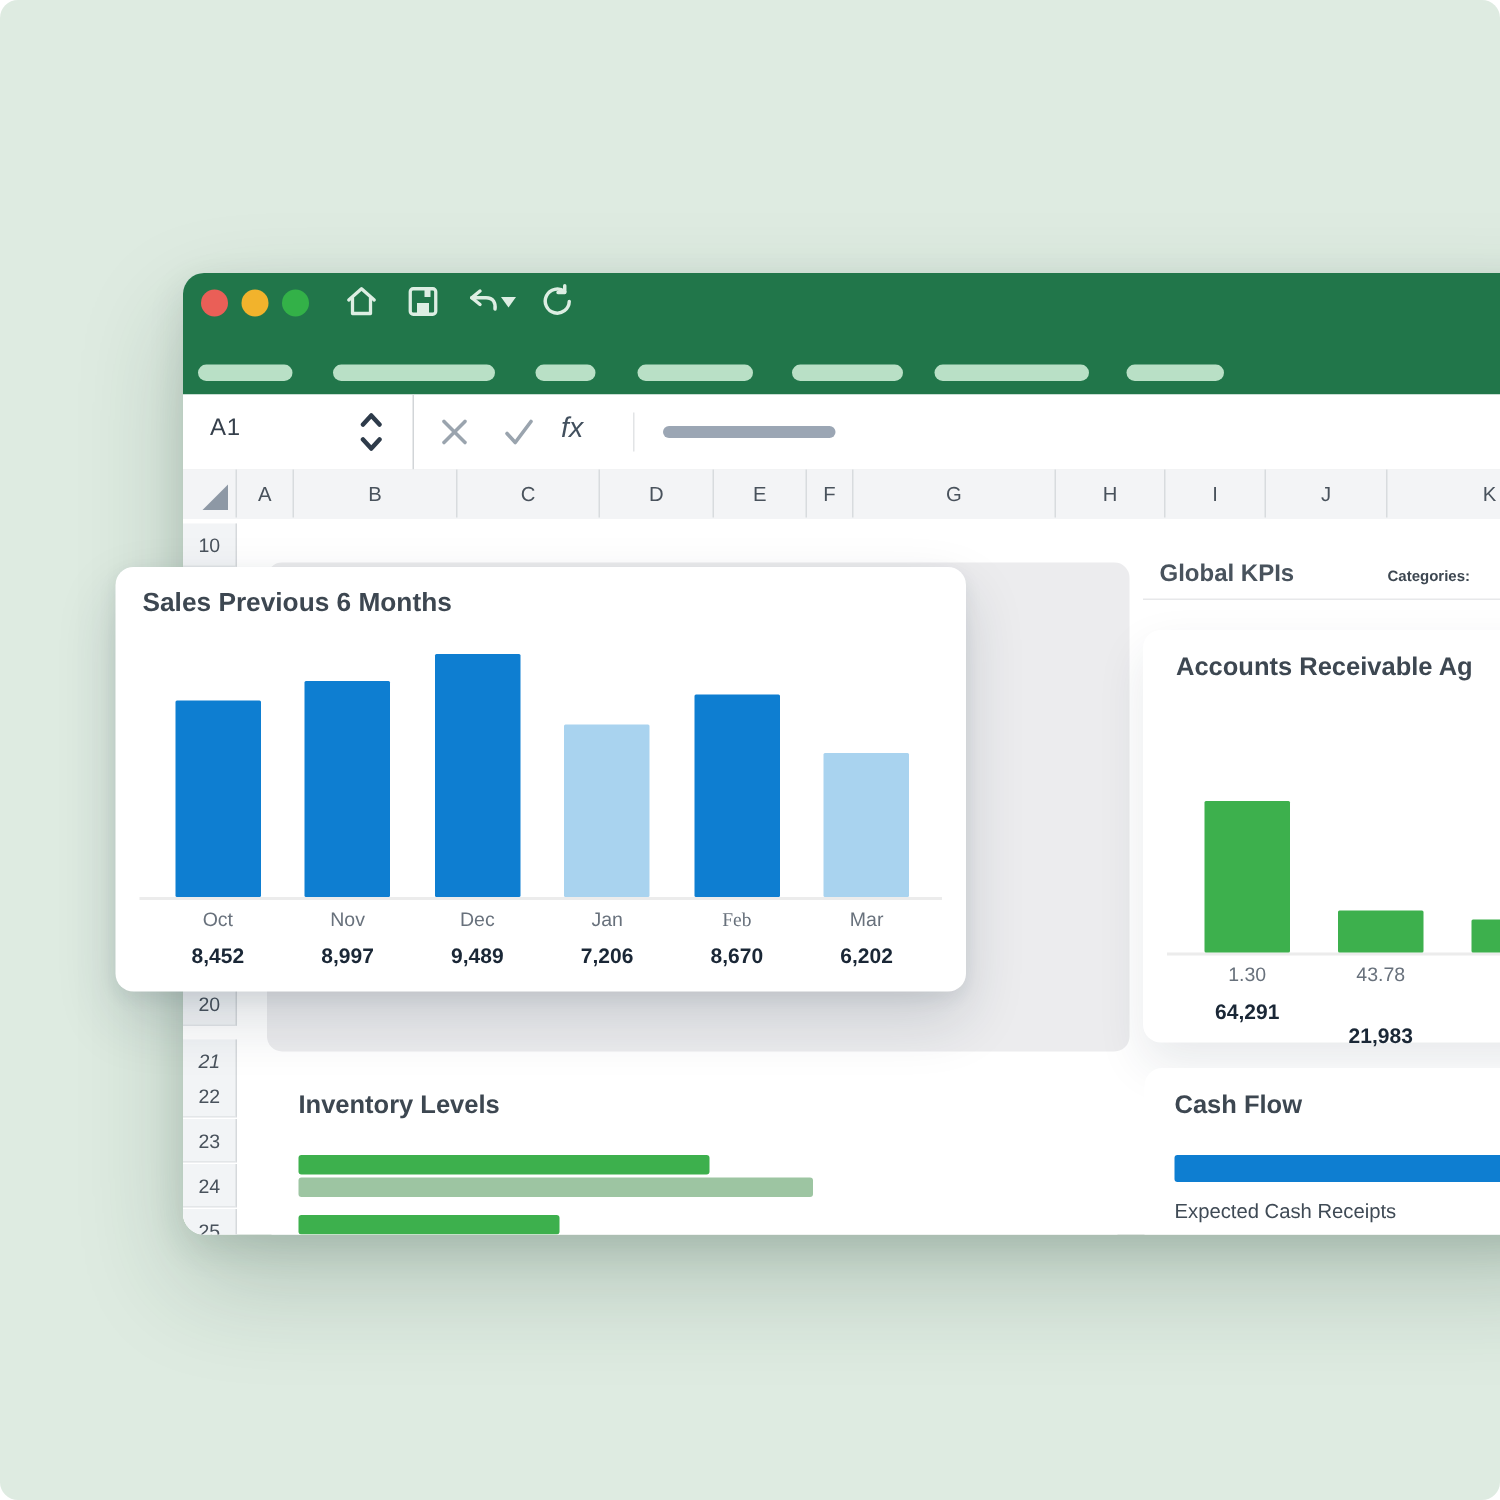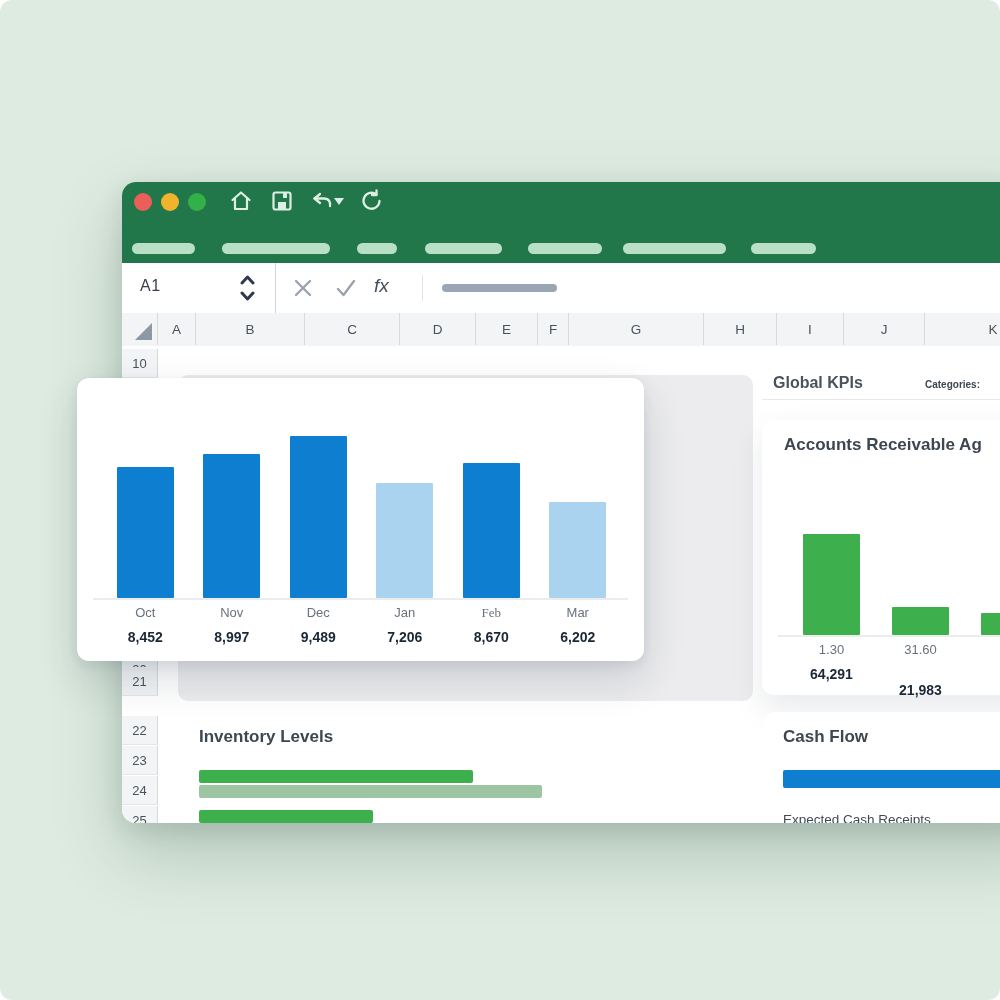--- a/index.html
+++ b/index.html
@@ -57,21 +57,21 @@
   .vchart-row{position:absolute;display:flex;align-items:flex-end;}
   .vcol{display:flex;justify-content:center;align-items:flex-end;flex:0 0 auto;height:100%;}
   .vbar{border-radius:1px;}
   .lbl-row{position:absolute;display:flex;}
   .lbl{flex:0 0 auto;text-align:center;}
   .cat{font-size:13px;color:#68717c;}
   .val{font-size:14px;font-weight:700;color:#1a2736;}
   .axis{position:absolute;height:2px;background:#ececec;}
 
   .hbar{position:absolute;border-radius:2px;}
-  .cash-label{position:absolute;left:20px;top:100px;font-size:13.5px;font-weight:500;color:#3f4a55;white-space:nowrap;}
+  .cash-label{position:absolute;left:20px;top:88px;font-size:13.5px;font-weight:500;color:#3f4a55;white-space:nowrap;}
   svg{display:block;}
 </style>
 </head>
 <body>
 
 <div class="page">
 
   <div class="window">
 
     <div class="titlebar">
@@ -158,21 +158,21 @@
         <div class="colcell" style="width: 73px;">H</div>
         <div class="colcell" style="width: 67px;">I</div>
         <div class="colcell" style="width: 81px;">J</div>
         <div class="colcell" style="width: 137px;">K</div>
       </div>
 
     <div class="sheet">
       <div id="rowheaders">
           <div class="rowcell" style="top: 3px;">10</div>
           <div class="rowcell" style="top: 309px;">20</div>
-          <div class="rowcell" style="top: 321px;">21</div>
+          <div class="rowcell" style="top: 347px; font-style: italic;">21</div>
           <div class="rowcell" style="top: 370px;">22</div>
           <div class="rowcell" style="top: 400px;">23</div>
           <div class="rowcell" style="top: 430px;">24</div>
           <div class="rowcell" style="top: 460px;">25</div>
         </div>
       <div class="gray-panel"></div>
 
       <div class="kpi-title">Global KPIs</div>
       <div class="kpi-cats">Categories:</div>
       <div class="kpi-div"></div>
@@ -186,21 +186,21 @@
             </div>
             <div class="vcol" style="width: 89px;">
               <div class="vbar" style="width: 57px; height: 28px; background: rgb(61, 176, 77);"></div>
             </div>
             <div class="vcol" style="width: 89px;">
               <div class="vbar" style="width: 57px; height: 22px; background: rgb(61, 176, 77);"></div>
             </div>
           </div>
           <div class="lbl-row" style="left: 25px; top: 222px;">
             <div class="lbl cat" style="width: 89px;">1.30</div>
-            <div class="lbl cat" style="width: 89px;">31.60</div>
+            <div class="lbl cat" style="width: 89px;">43.78</div>
             <div class="lbl cat" style="width: 89px;">61</div>
           </div>
           <div class="lbl-row" style="left: 25px; top: 246px;">
             <div class="lbl val" style="width: 89px;">64,291</div>
             <div class="lbl val" style="width: 89px; margin-top: 16px;">21,983</div>
             <div class="lbl val" style="width: 89px;">18</div>
           </div>
         </div>
 
       <div class="card card-inv" id="card-inv">
@@ -212,20 +212,21 @@
 
       <div class="card card-cash" id="card-cash">
         <div class="card-title">Cash Flow</div>
         <div class="cash-label">Expected Cash Receipts</div>
       <div class="hbar" style="left: 20px; top: 58px; width: 262px; height: 18px; background: rgb(14, 126, 209);"></div>
         </div>
     </div>
   </div>
 
   <div class="card card-sales" id="card-sales">
+    <div class="card-title" style="left:18px;top:13px;font-size:17.5px">Sales Previous 6 Months</div>
     <div class="axis" style="left:16px;top:220px;width:535px"></div>
   <div class="vchart-row" style="left: 25px; top: 0px; height: 220px;">
         <div class="vcol" style="width: 86.5px;">
           <div class="vbar" style="width: 57px; height: 131px; background: rgb(14, 126, 209);"></div>
         </div>
         <div class="vcol" style="width: 86.5px;">
           <div class="vbar" style="width: 57px; height: 144px; background: rgb(14, 126, 209);"></div>
         </div>
         <div class="vcol" style="width: 86.5px;">
           <div class="vbar" style="width: 57px; height: 162px; background: rgb(14, 126, 209);"></div>

